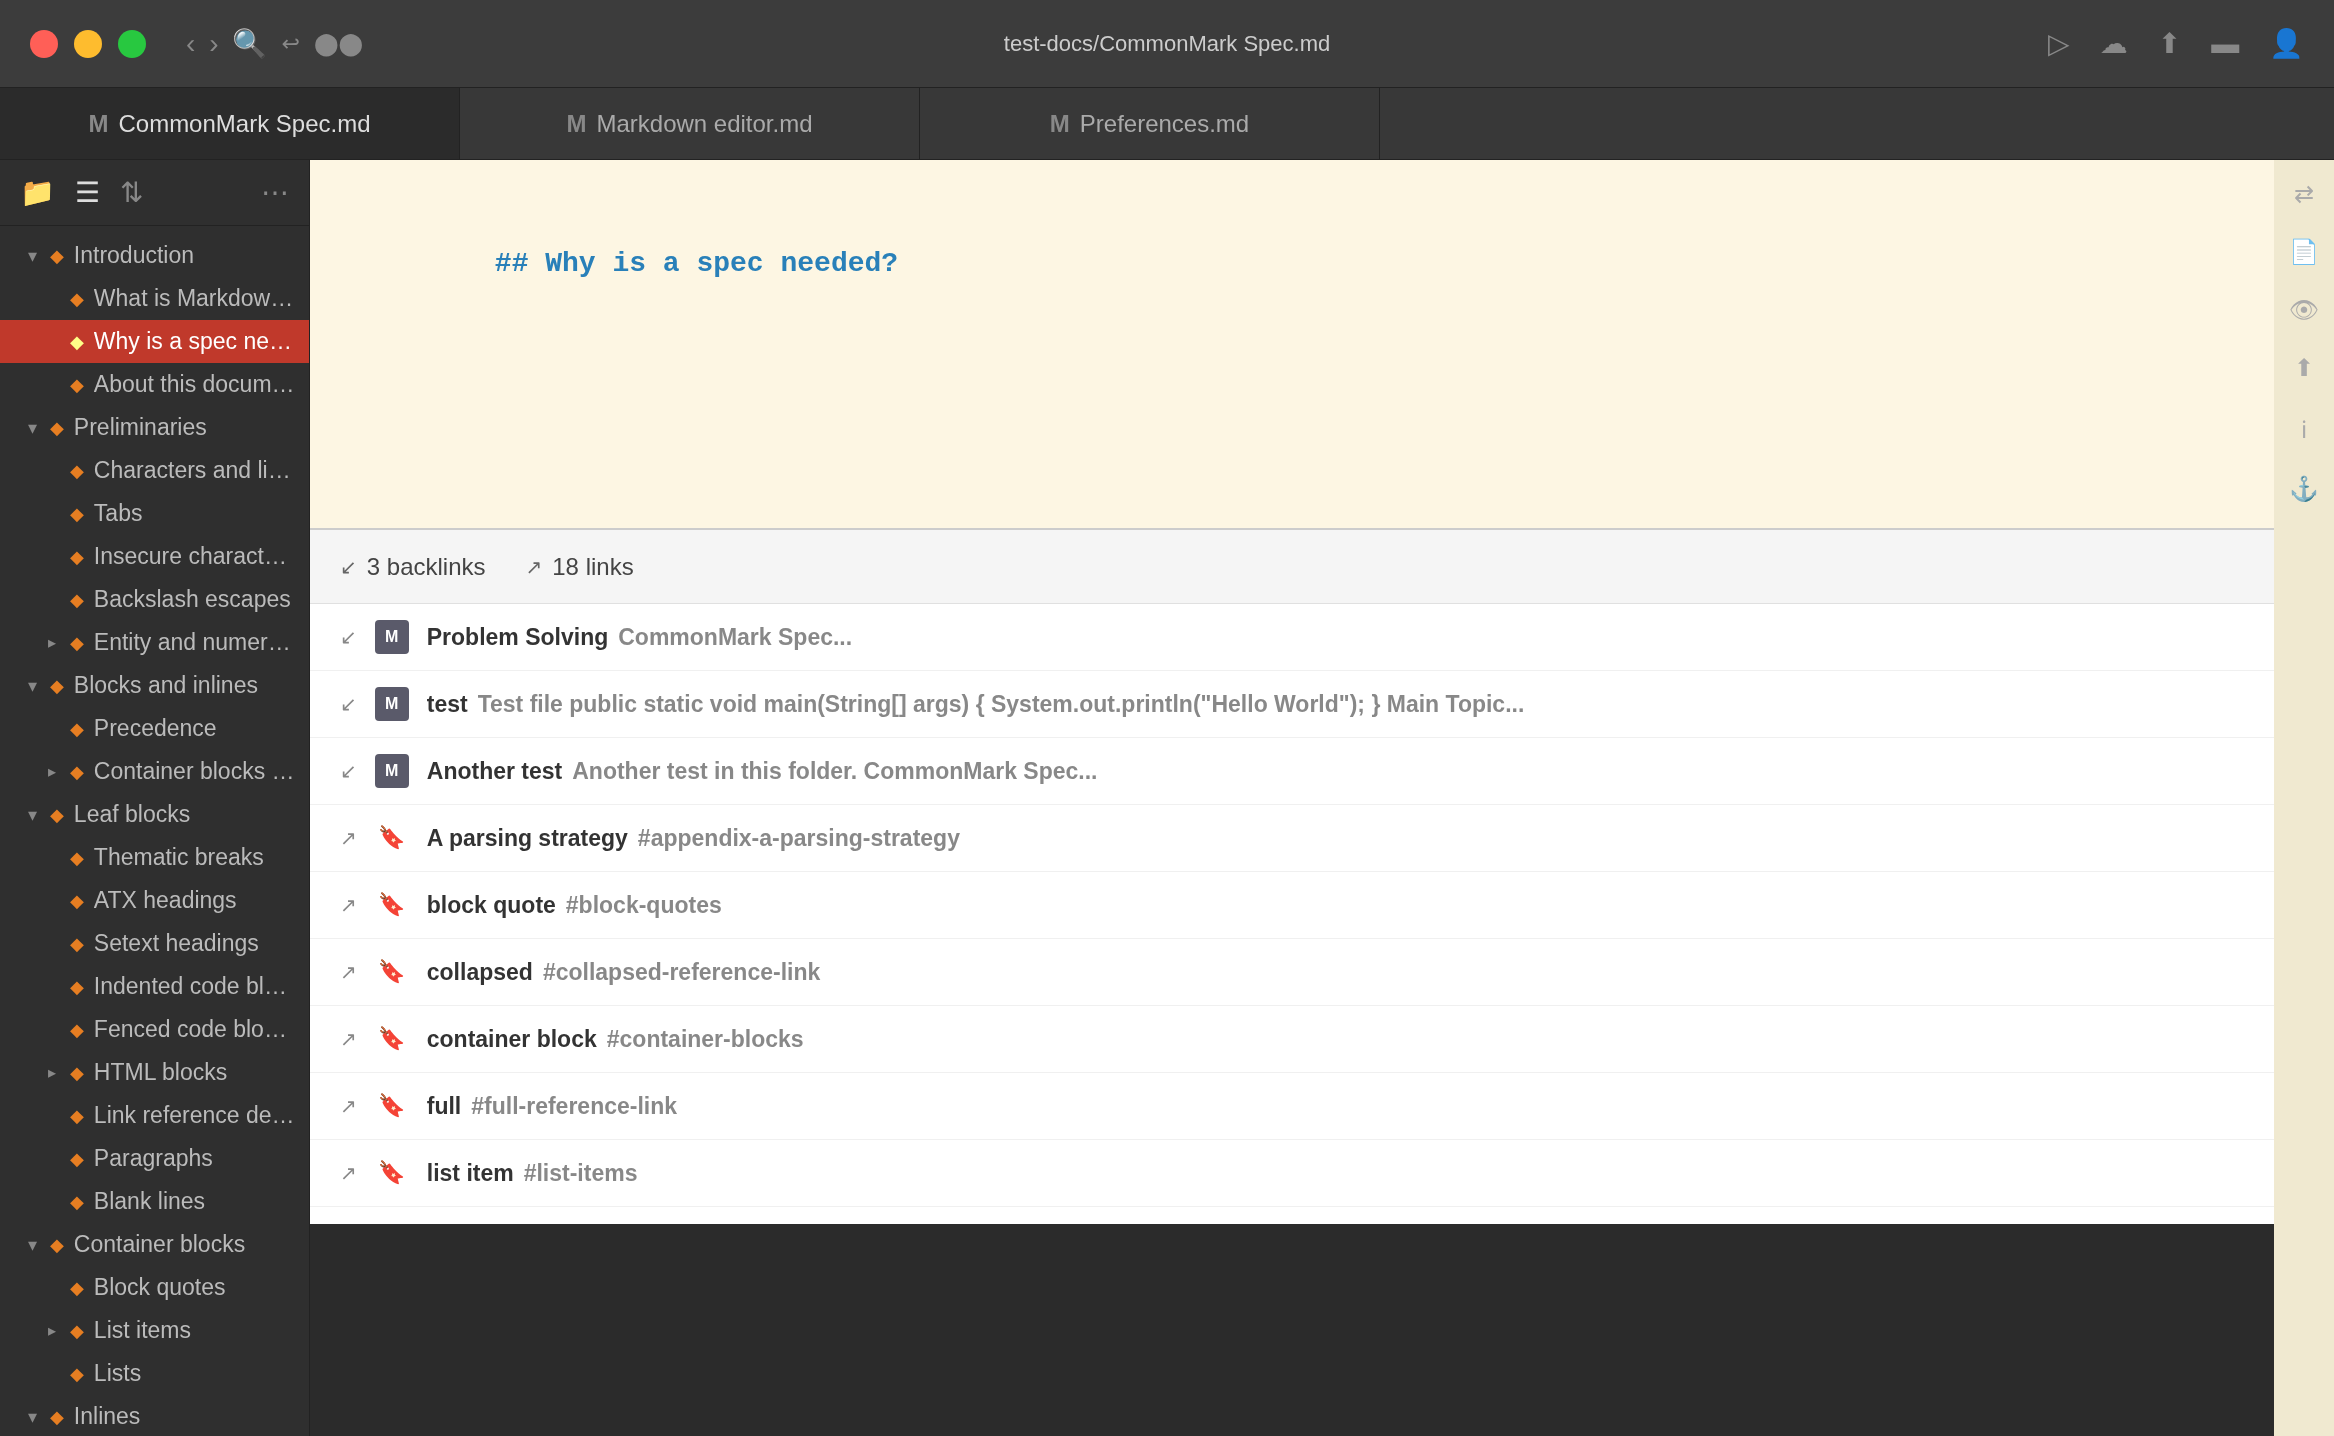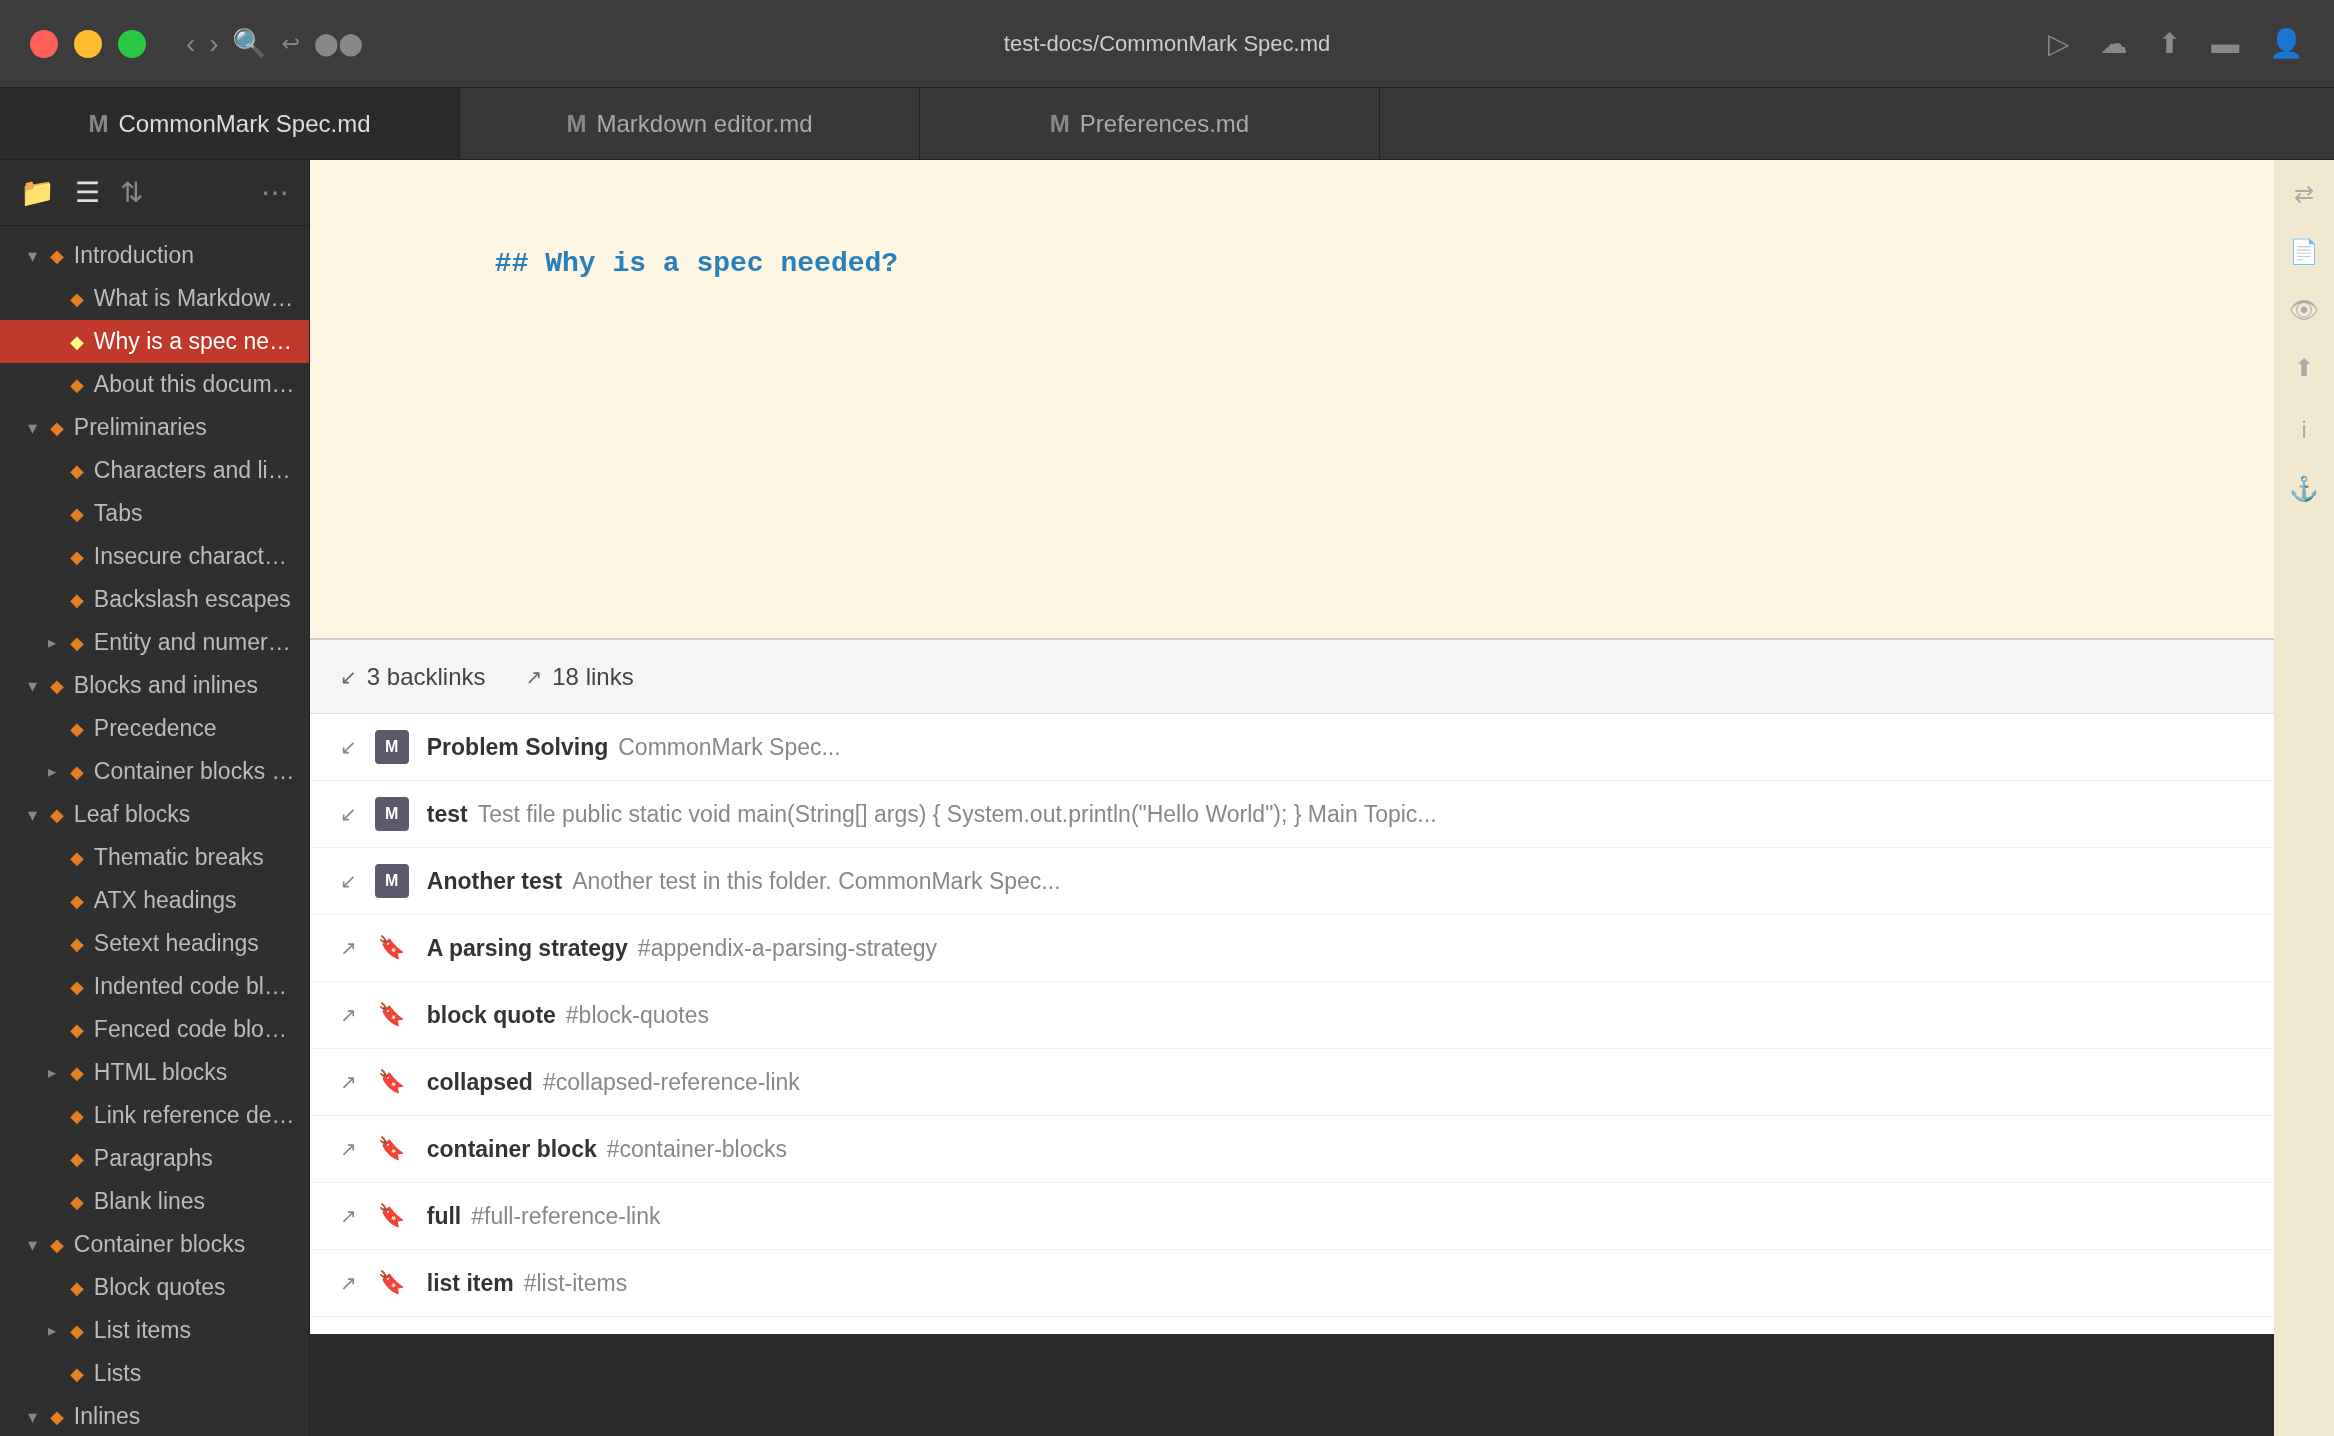--- a/index.html
+++ b/index.html
@@ -329,21 +329,21 @@
     }
     .link-type-icon.md { background: #5a5a6a; }
     .link-type-icon.bookmark { background: transparent; color: #555; font-size: 22px; }
     .link-name {
       font-weight: 700;
       color: #333;
       margin-right: 10px;
     }
     .link-desc {
       color: #888;
-      font-weight: 400;
+      font-weight: 700;
     }
   </style>
 </head>
 <body>
 
 <div class="titlebar">
   <div class="traffic-lights">
     <div class="traffic-light tl-red"></div>
     <div class="traffic-light tl-yellow"></div>
     <div class="traffic-light tl-green"></div>
@@ -535,21 +535,21 @@
         <span class="tree-chevron">▾</span>
         <span class="tree-icon folder">◆</span>
         <span class="tree-label">Inlines</span>
       </div>
 
     </div>
   </div>
 
   <div class="editor-area">
 
-    <div class="editor-content" style="height: 478px; flex: none;">
+    <div class="editor-content" style="height: 368px; flex: none;">
       <div class="editor-line">
         <span class="md-h2">## Why is a spec needed?</span>
       </div>
       <div class="editor-empty"></div>
       <div class="editor-line">
         
       </div>
 
     </div>
 

